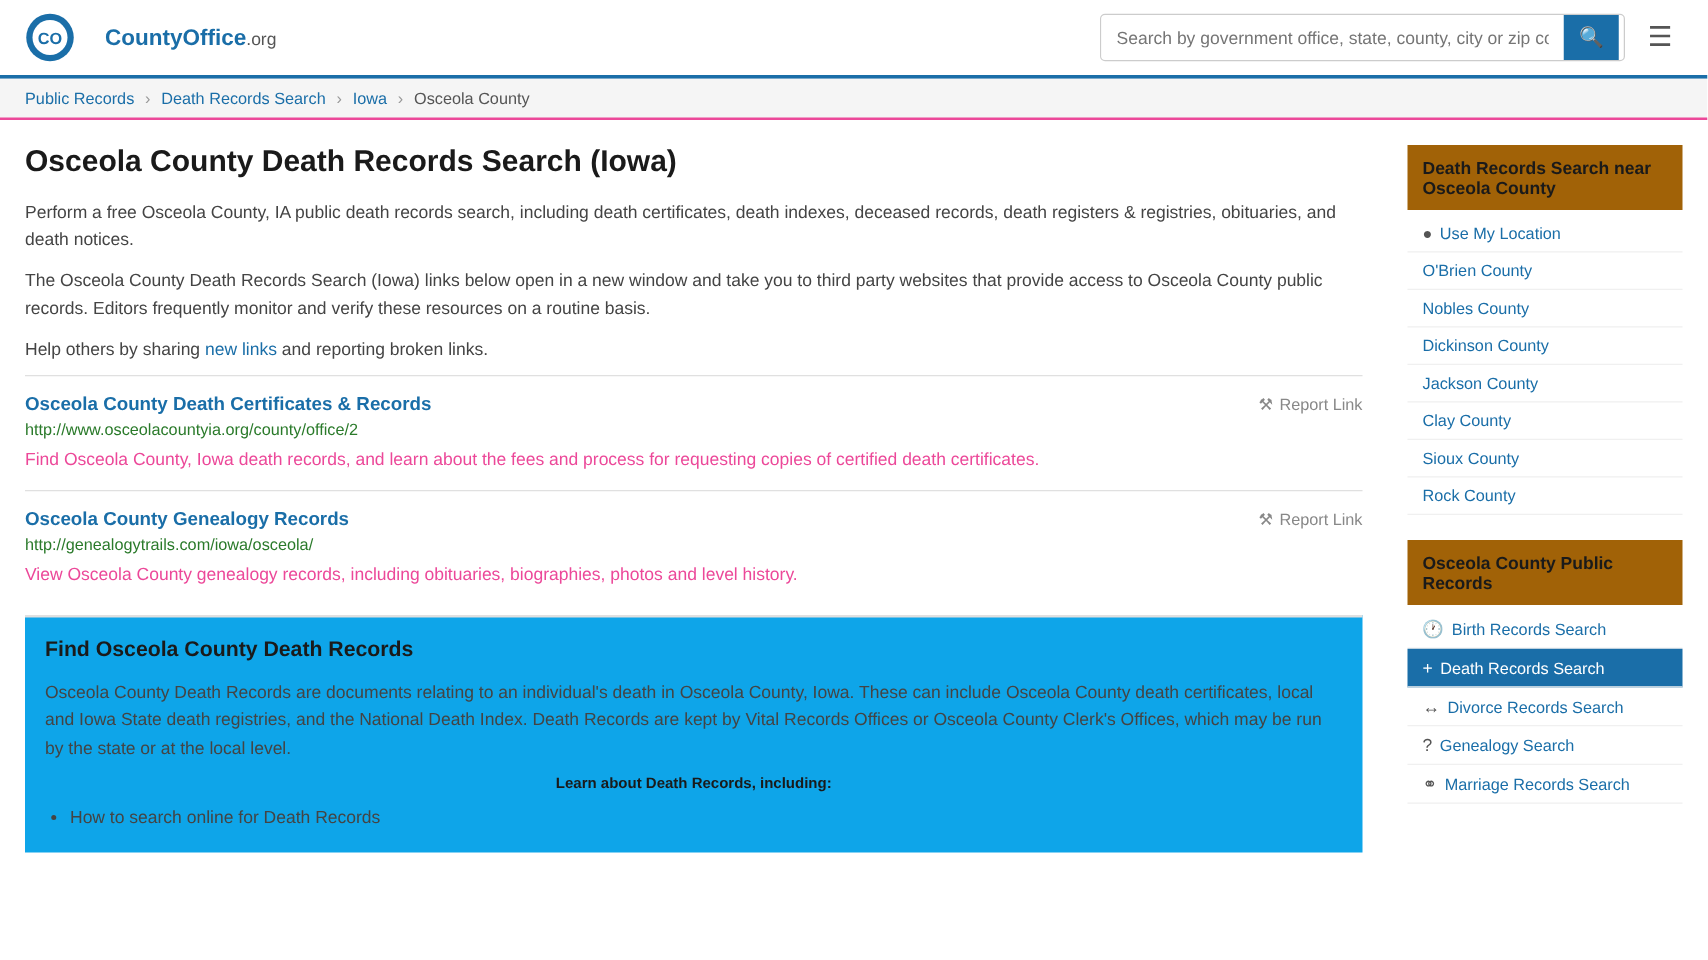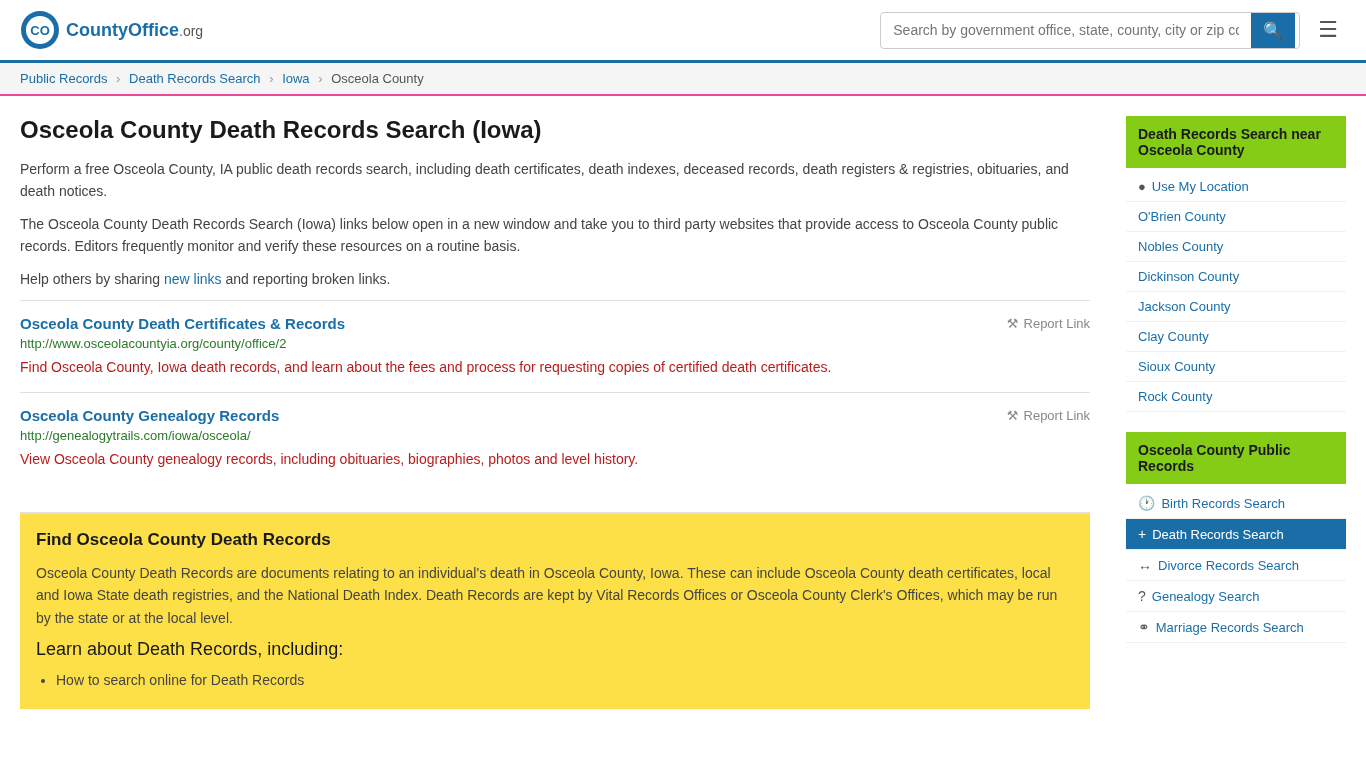--- a/index.html
+++ b/index.html
@@ -10,21 +10,21 @@
       background: #fff;
       border-bottom: 3px solid #1a6ea8;
       padding: 10px 20px;
       display: flex;
       align-items: center;
       justify-content: space-between;
     }
     .logo-area {
       display: flex;
       align-items: center;
-      gap: 6px;
+      gap: 24px;
     }
     .logo-icon {
       width: 40px;
       height: 40px;
     }
     .header-right {
       display: flex;
       align-items: center;
       gap: 10px;
     }
@@ -132,67 +132,68 @@
       border: none;
     }
     .resource-url {
       color: #2a7a2a;
       font-size: 13px;
       margin: 4px 0 6px 0;
       display: block;
     }
     .resource-desc {
       font-size: 14px;
-      color: #b91c1c;
+      color: #ec4899;
       line-height: 1.5;
     }
 
     
     .find-section {
-      background: #fde047;
+      background: #0ea5e9;
       border-top: 2px solid #e0e0e0;
       padding: 16px;
-      margin-top: 28px;
+      margin-top: 8px;
     }
     .find-title {
       font-size: 17px;
       font-weight: bold;
       color: #1a1a1a;
       margin-bottom: 12px;
     }
     .find-text {
       font-size: 14px;
       color: #444;
       line-height: 1.6;
       margin-bottom: 10px;
     }
     .find-subheading {
-      font-size: 18px;
-      font-weight: normal;
+      font-size: 12px;
+      font-weight: bold;
       color: #1a1a1a;
       margin-bottom: 8px;
+      text-align: center;
     }
     .find-list {
       list-style: disc;
       padding-left: 20px;
       font-size: 14px;
       color: #444;
       line-height: 1.8;
     }
 
     
     .sidebar {
       width: 220px;
       flex-shrink: 0;
     }
     .sidebar-section {
       margin-bottom: 20px;
     }
     .sidebar-heading {
-      background: #84cc16;
+      background: #a16207;
       padding: 10px 12px;
       font-size: 14px;
       font-weight: bold;
       color: #1a1a1a;
       margin-bottom: 4px;
     }
     .sidebar-item {
       padding: 7px 12px;
       font-size: 13px;
       border-bottom: 1px solid #f0f0f0;

